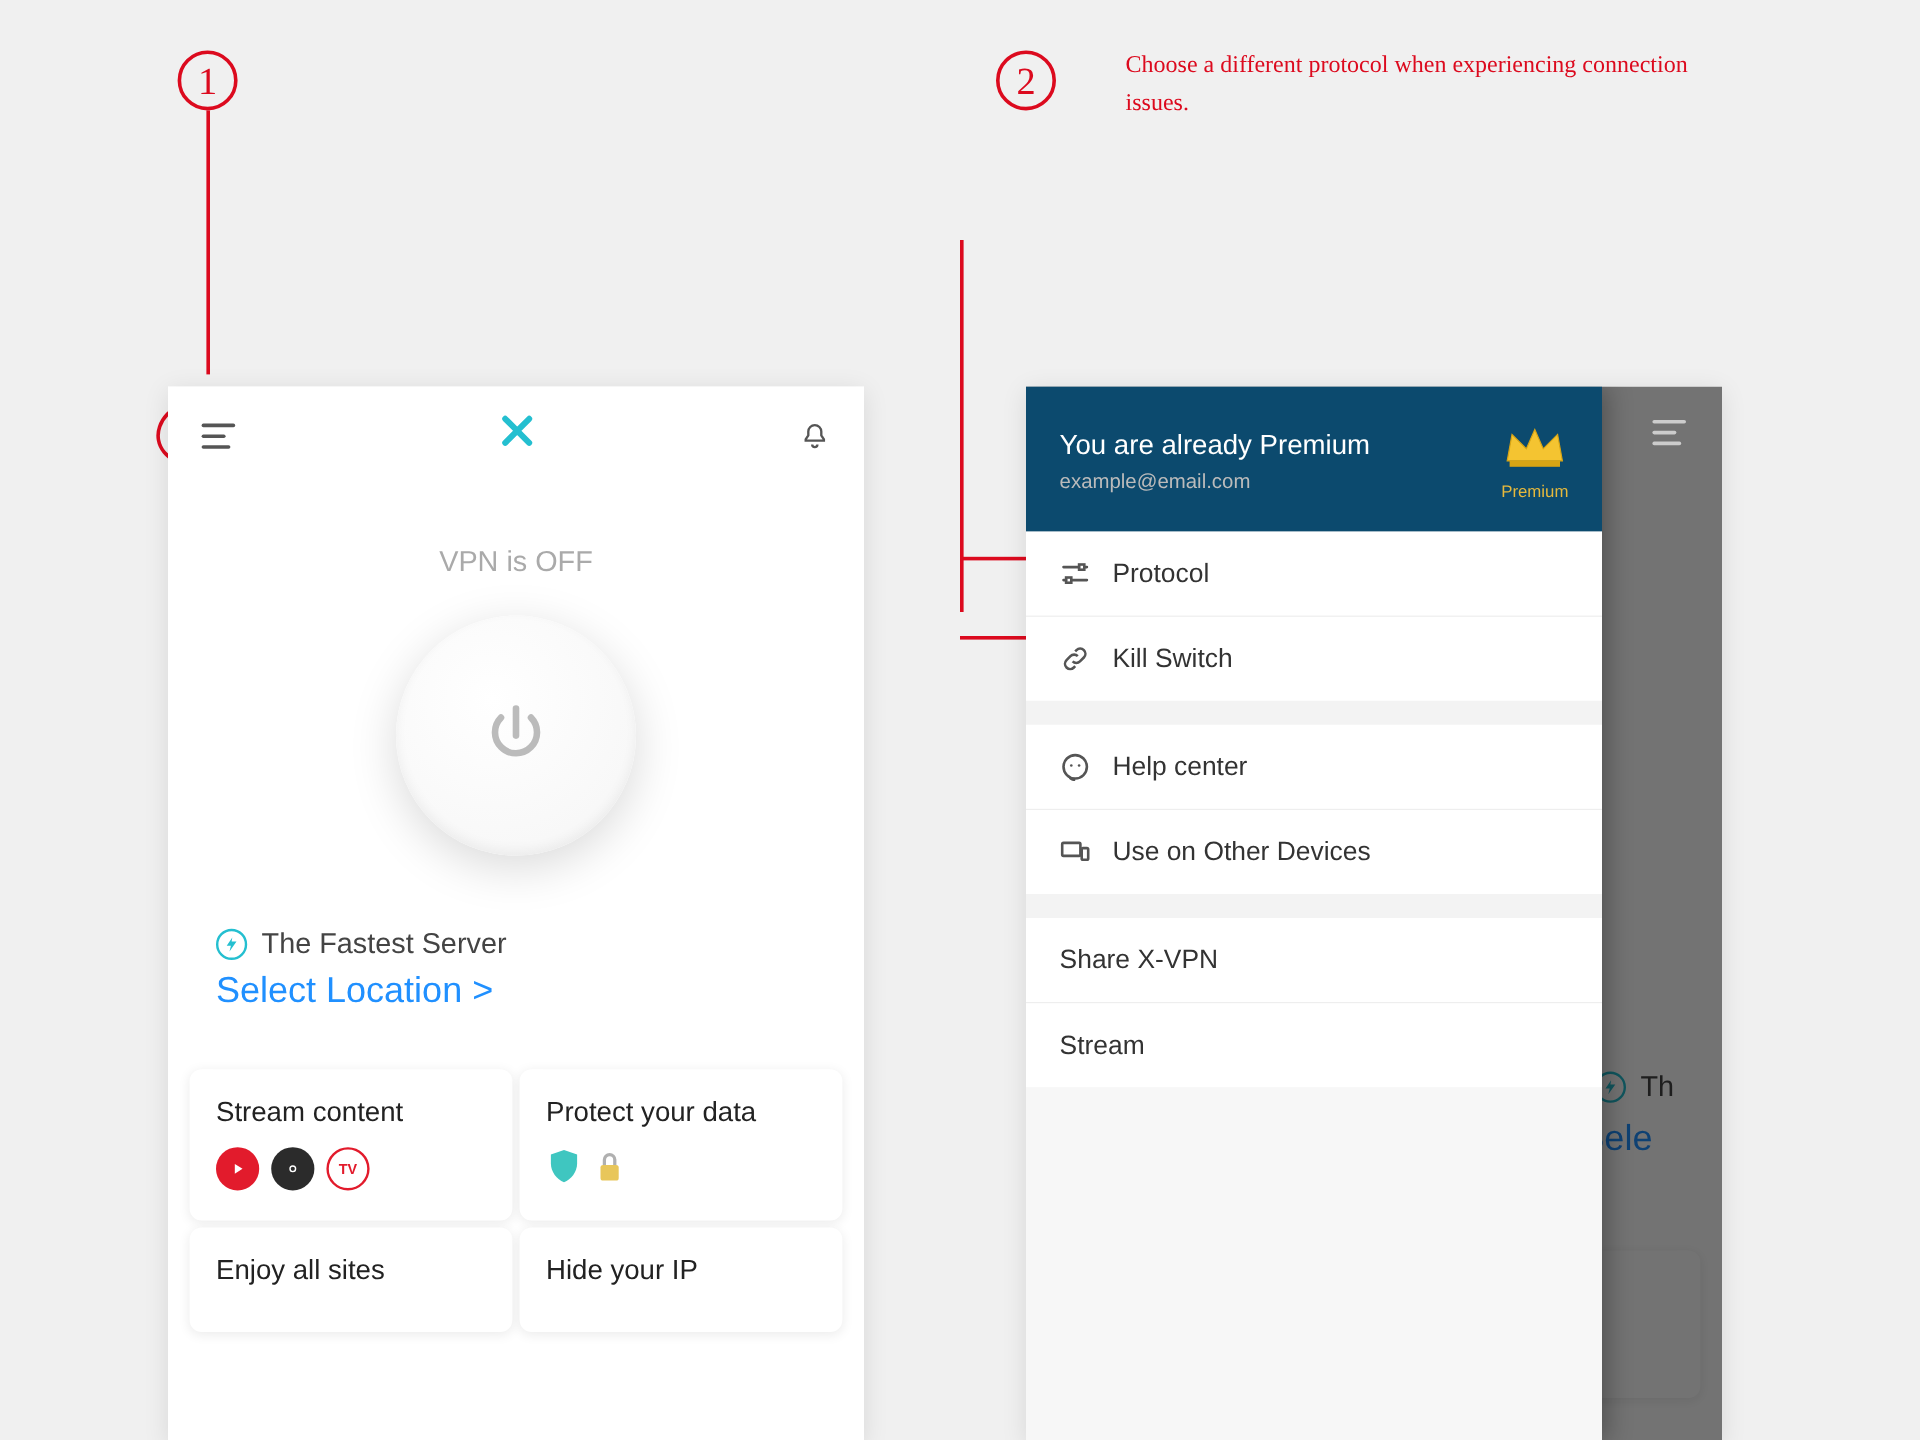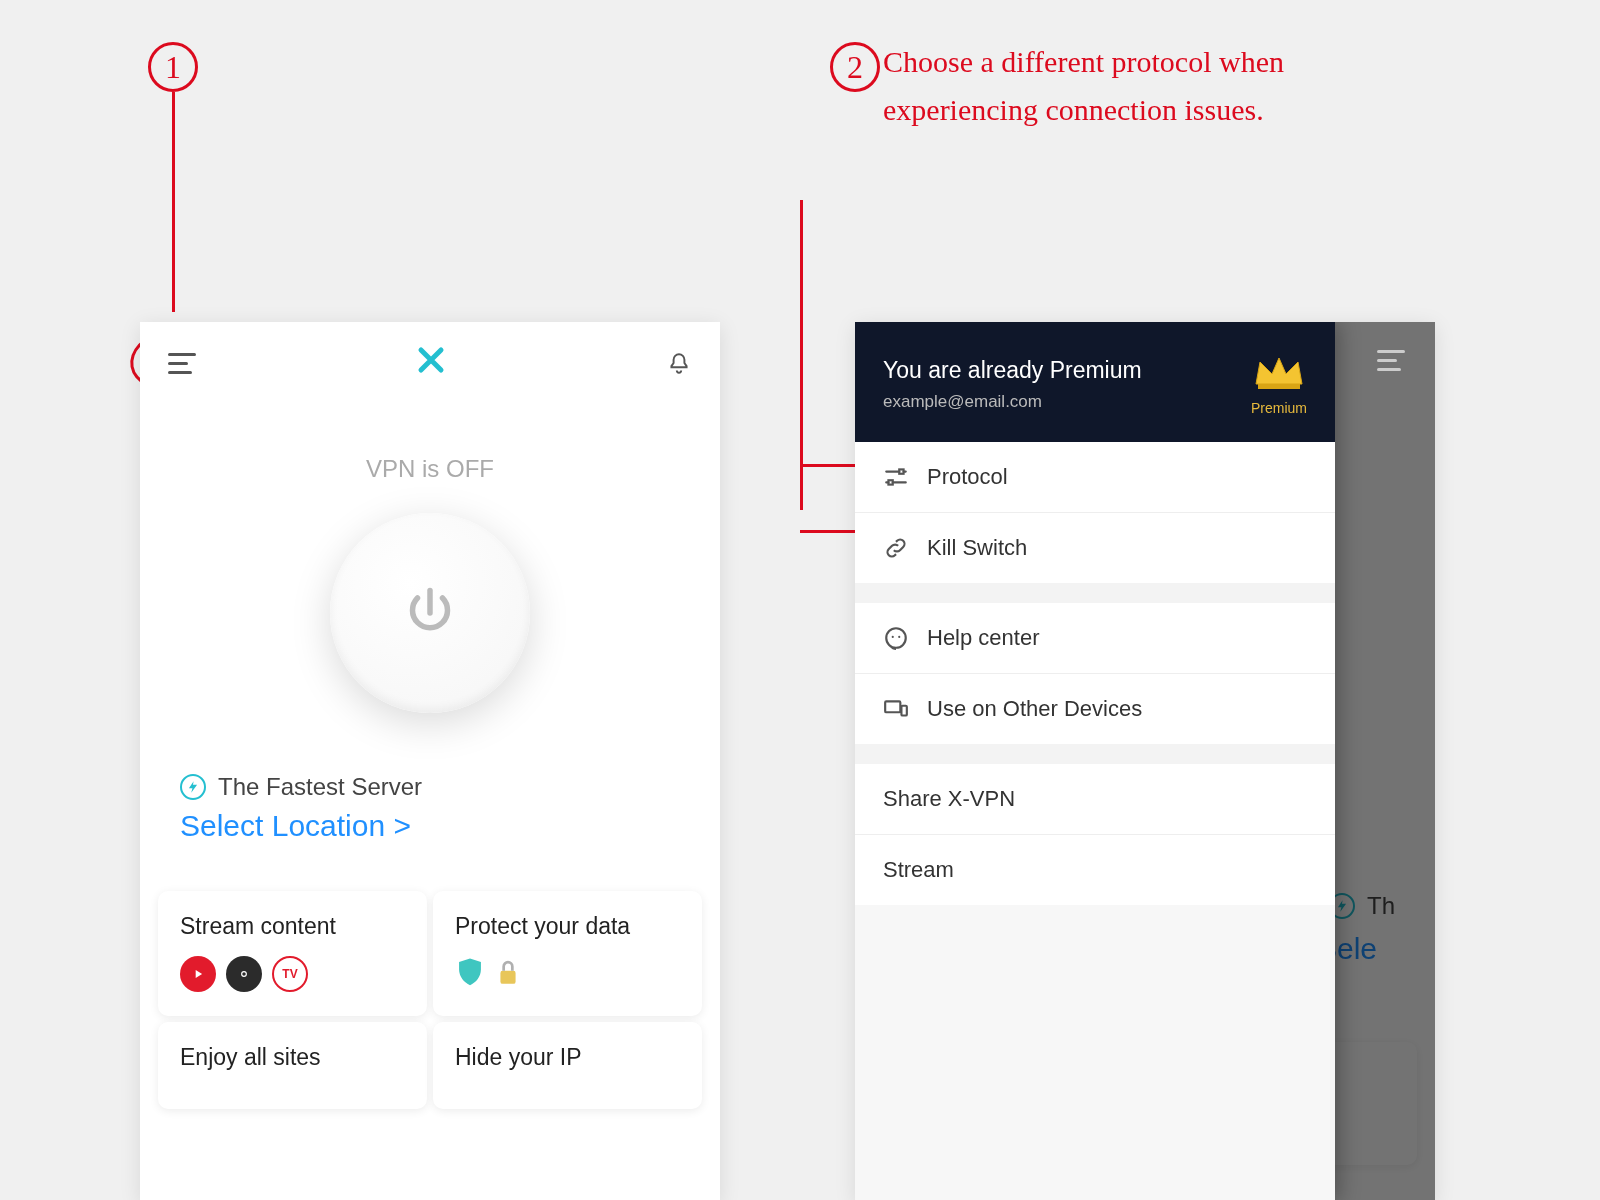--- a/index.html
+++ b/index.html
@@ -45,24 +45,24 @@
     width: 80px;
     height: 60px;
     border: 3px solid #dc0a1e;
     border-radius: 50%;
     transform: rotate(-10deg);
   }
 
   .annotation-text {
     position: absolute;
     top: 38px;
-    left: 883px;
+    left: 938px;
     width: 500px;
     font-family: "Comic Sans MS", "Marker Felt", cursive;
-    font-size: 30px;
+    font-size: 20px;
     color: #dc0a1e;
     line-height: 1.6;
     font-weight: 500;
   }
 
   
   .connector2 {
     position: absolute;
     border: 3px solid #dc0a1e;
     border-right: none;
@@ -188,21 +188,21 @@
     position:absolute;
     top:0; left:0;
     width: 480px;
     height: 100%;
     background:#f7f7f7;
     box-shadow: 4px 0 20px rgba(0,0,0,0.3);
     display:flex;
     flex-direction:column;
   }
   .drawer-head {
-    background:#0f172a;
+    background:#0c4a6e;
     color:#fff;
     padding: 30px 28px 26px;
     display:flex;
     justify-content:space-between;
     align-items:center;
   }
   .dh-left .dh-title { font-size:23px; margin-bottom:8px;}
   .dh-left .dh-email { font-size:17px; color:#bbb;}
   .crown-wrap { text-align:center;}
   .crown-label { font-size:14px; color:#e6b93c; margin-top:4px;}

